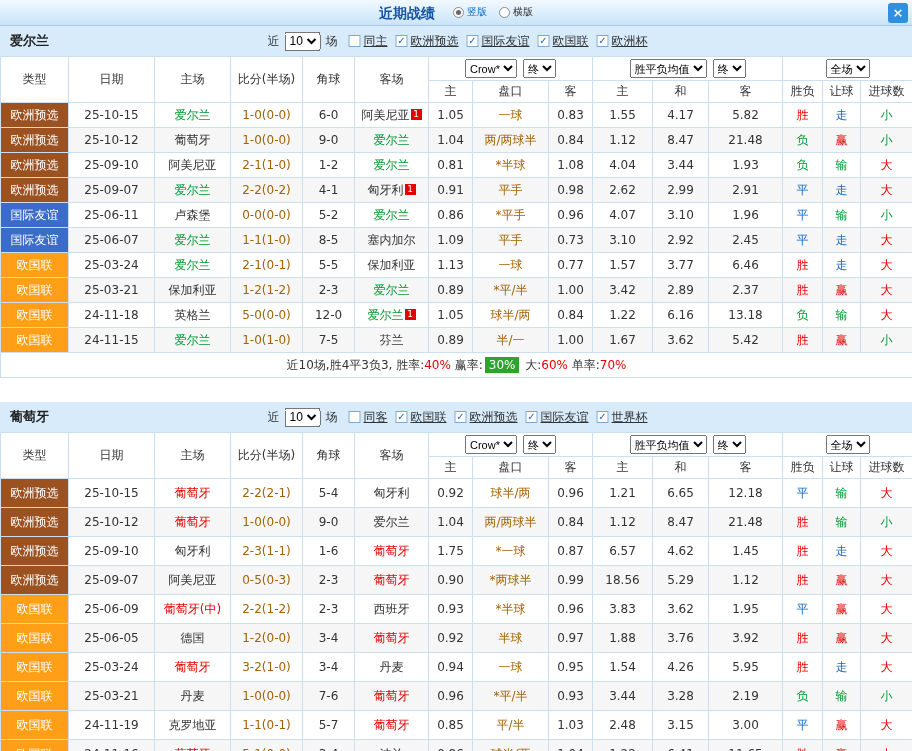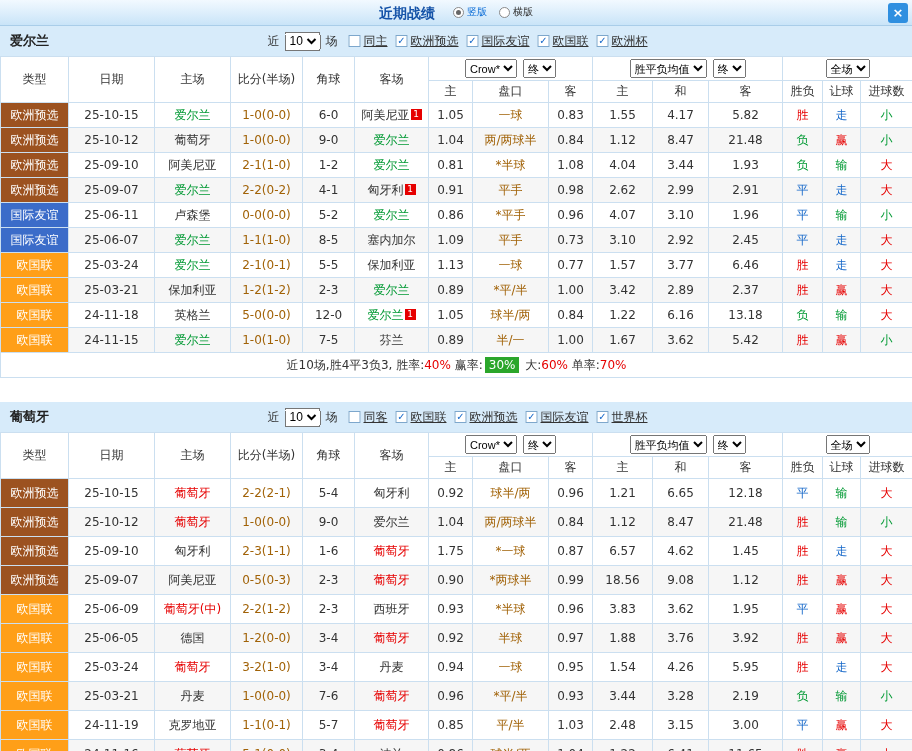--- a/index.html
+++ b/index.html
@@ -451,21 +451,21 @@
               <td class="type" style="background: rgb(156, 82, 32);">欧洲预选</td>
               <td class="date">25-09-07</td>
               <td class="team"><span class="tname">阿美尼亚</span></td>
               <td class="score">0-5(0-3)</td>
               <td class="corner">2-3</td>
               <td class="team"><span class="tname" style="color: rgb(230, 0, 0);">葡萄牙</span></td>
               <td class="odds">0.90</td>
               <td class="pan">*两球半</td>
               <td class="odds">0.99</td>
               <td class="odds">18.56</td>
-              <td class="odds">9.08</td>
+              <td class="odds">5.29</td>
               <td class="odds">1.12</td>
               <td class="res" style="color: rgb(230, 0, 0);">胜</td>
               <td class="res" style="color: rgb(230, 0, 0);">赢</td>
               <td class="res" style="color: rgb(230, 0, 0);">大</td>
             </tr>
             <tr>
               <td class="type" style="background: rgb(255, 159, 24);">欧国联</td>
               <td class="date">25-06-09</td>
               <td class="team"><span class="tname" style="color: rgb(230, 0, 0);">葡萄牙(中)</span></td>
               <td class="score">2-2(1-2)</td>

